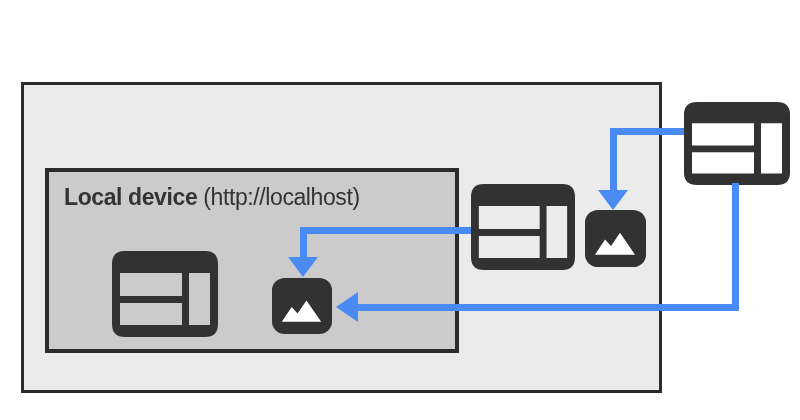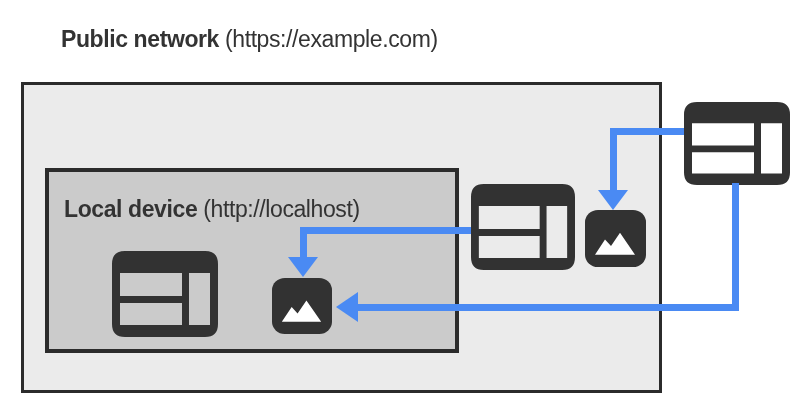--- a/index.html
+++ b/index.html
@@ -39,21 +39,21 @@
     border: 3px solid var(--box-border);
   }
   .box.local {
     left: 45px; top: 168px; width: 414px; height: 185px;
     background: var(--local-bg);
     border: 4px solid var(--box-border);
   }
 
   .title-public  { left: 61px; top: 26px; }
   .title-private { left: 61px; top: 107px; }
-  .title-local   { left: 64px; top: 196px; }
+  .title-local   { left: 64px; top: 184px; }
 
   .icon { position: absolute; color: var(--icon); }
   .icon svg { display: block; width: 100%; height: 100%; }
 
   .icon-local-browser   { left: 112px; top: 251px; width: 106px; height: 86px; }
   .icon-local-image     { left: 272px; top: 278px; width: 60px;  height: 56px; }
   .icon-private-browser { left: 471px; top: 184px; width: 104px; height: 86px; }
   .icon-private-image   { left: 585px; top: 210px; width: 61px;  height: 57px; }
   .icon-public-browser  { left: 684px; top: 102px; width: 106px; height: 83px; }
 
@@ -83,24 +83,20 @@
   
   .a3-v { left: 732px; top: 183px; width: 7px;   height: 128px; }
   .a3-h { left: 358px; top: 304px; width: 381px; height: 7px; }
   .a3-head { left: 336px; top: 292px; }
 </style>
 </head>
 <body>
 
 <div class="canvas">
 
-  <div class="label title-public">
-    <b>Public network</b>
-    <span>(https://example.com)</span>
-  </div>
 
   <div class="box private"></div>
 
   <div class="box local"></div>
   <div class="label title-local">
     <b>Local device</b>
     <span>(http://localhost)</span>
   </div>
 
   <div class="icon icon-local-browser">

